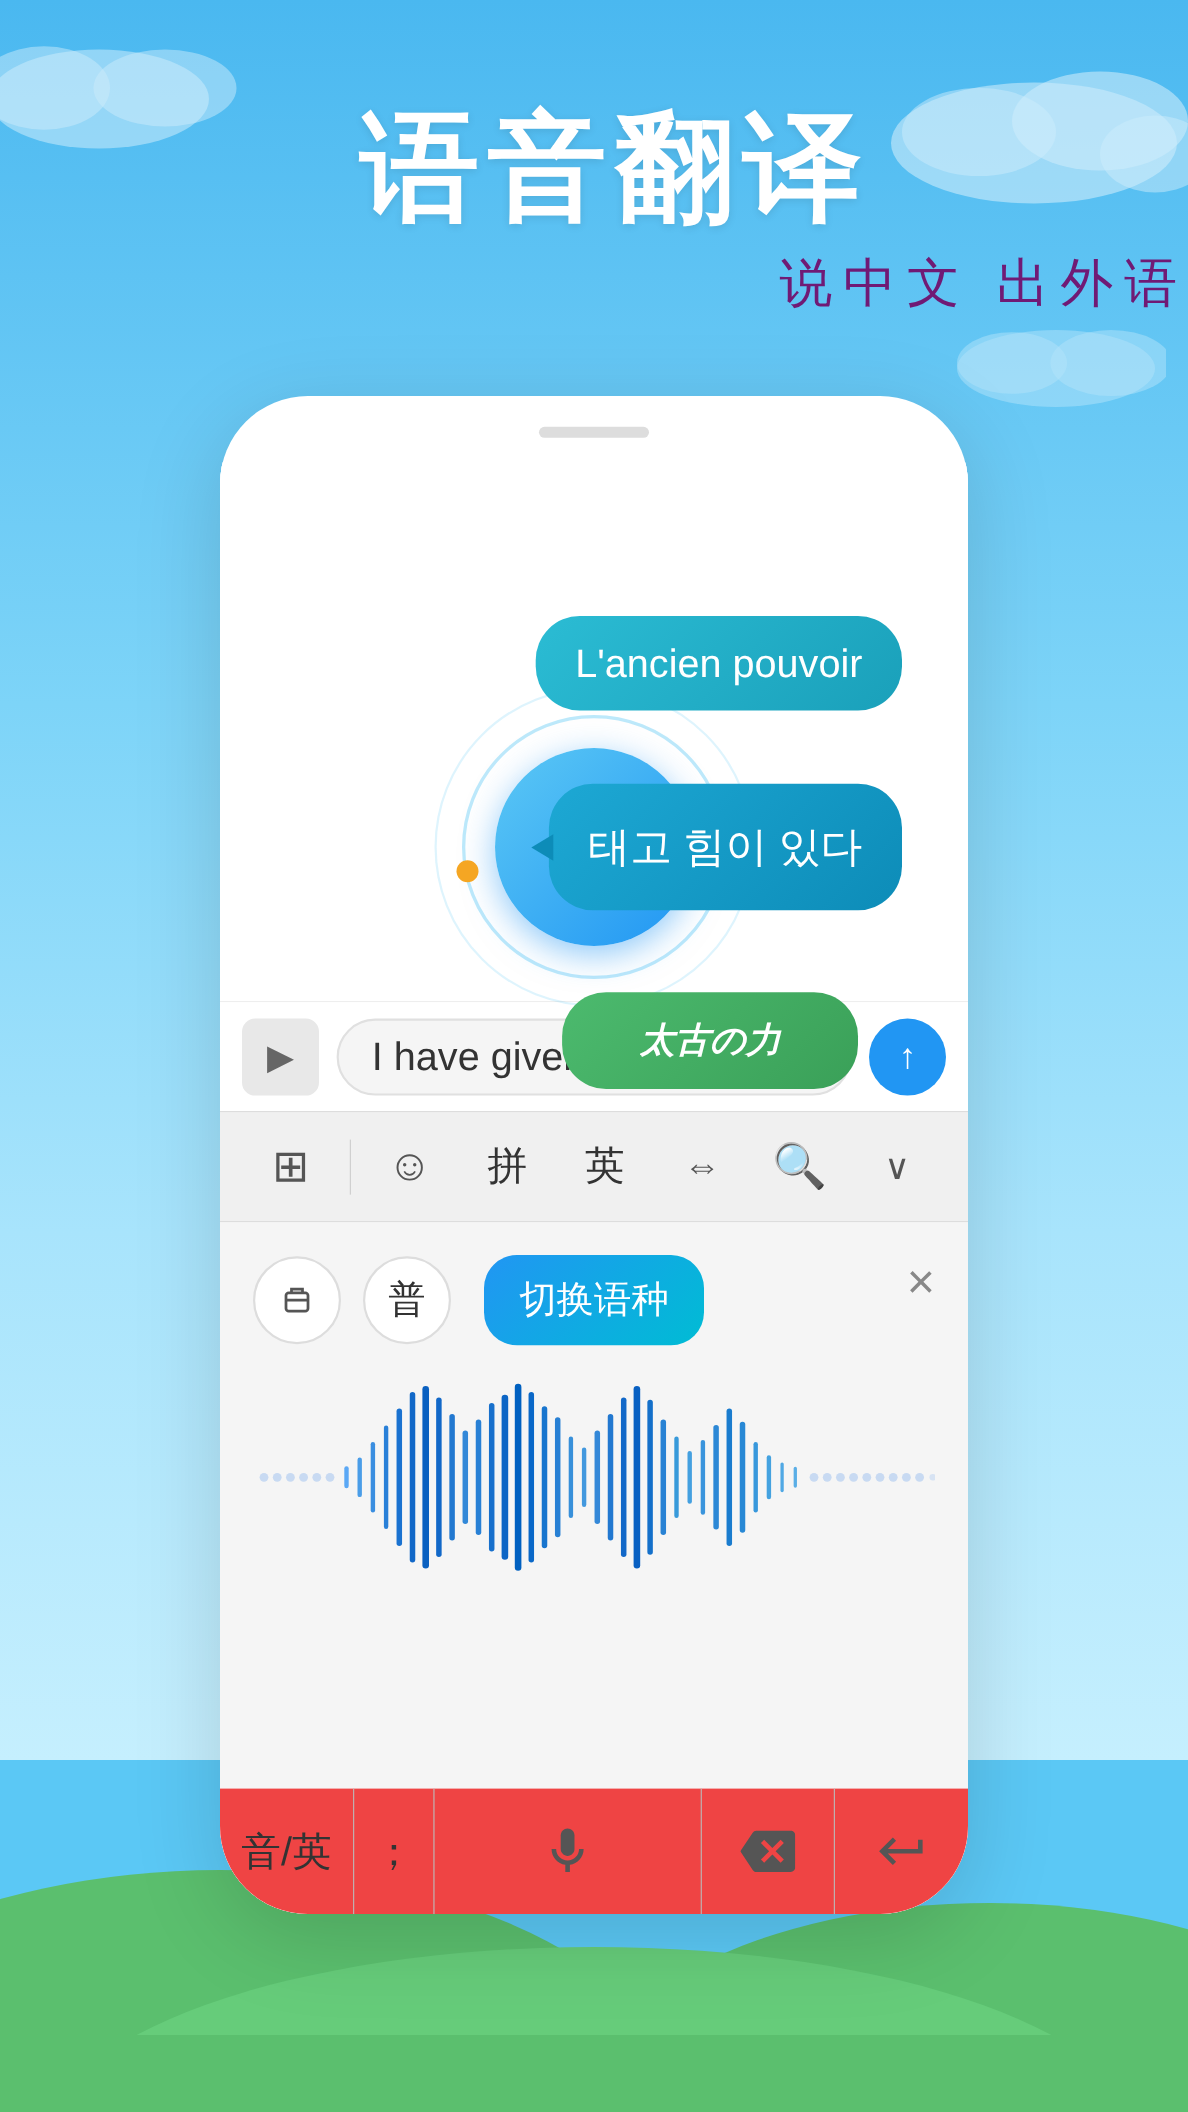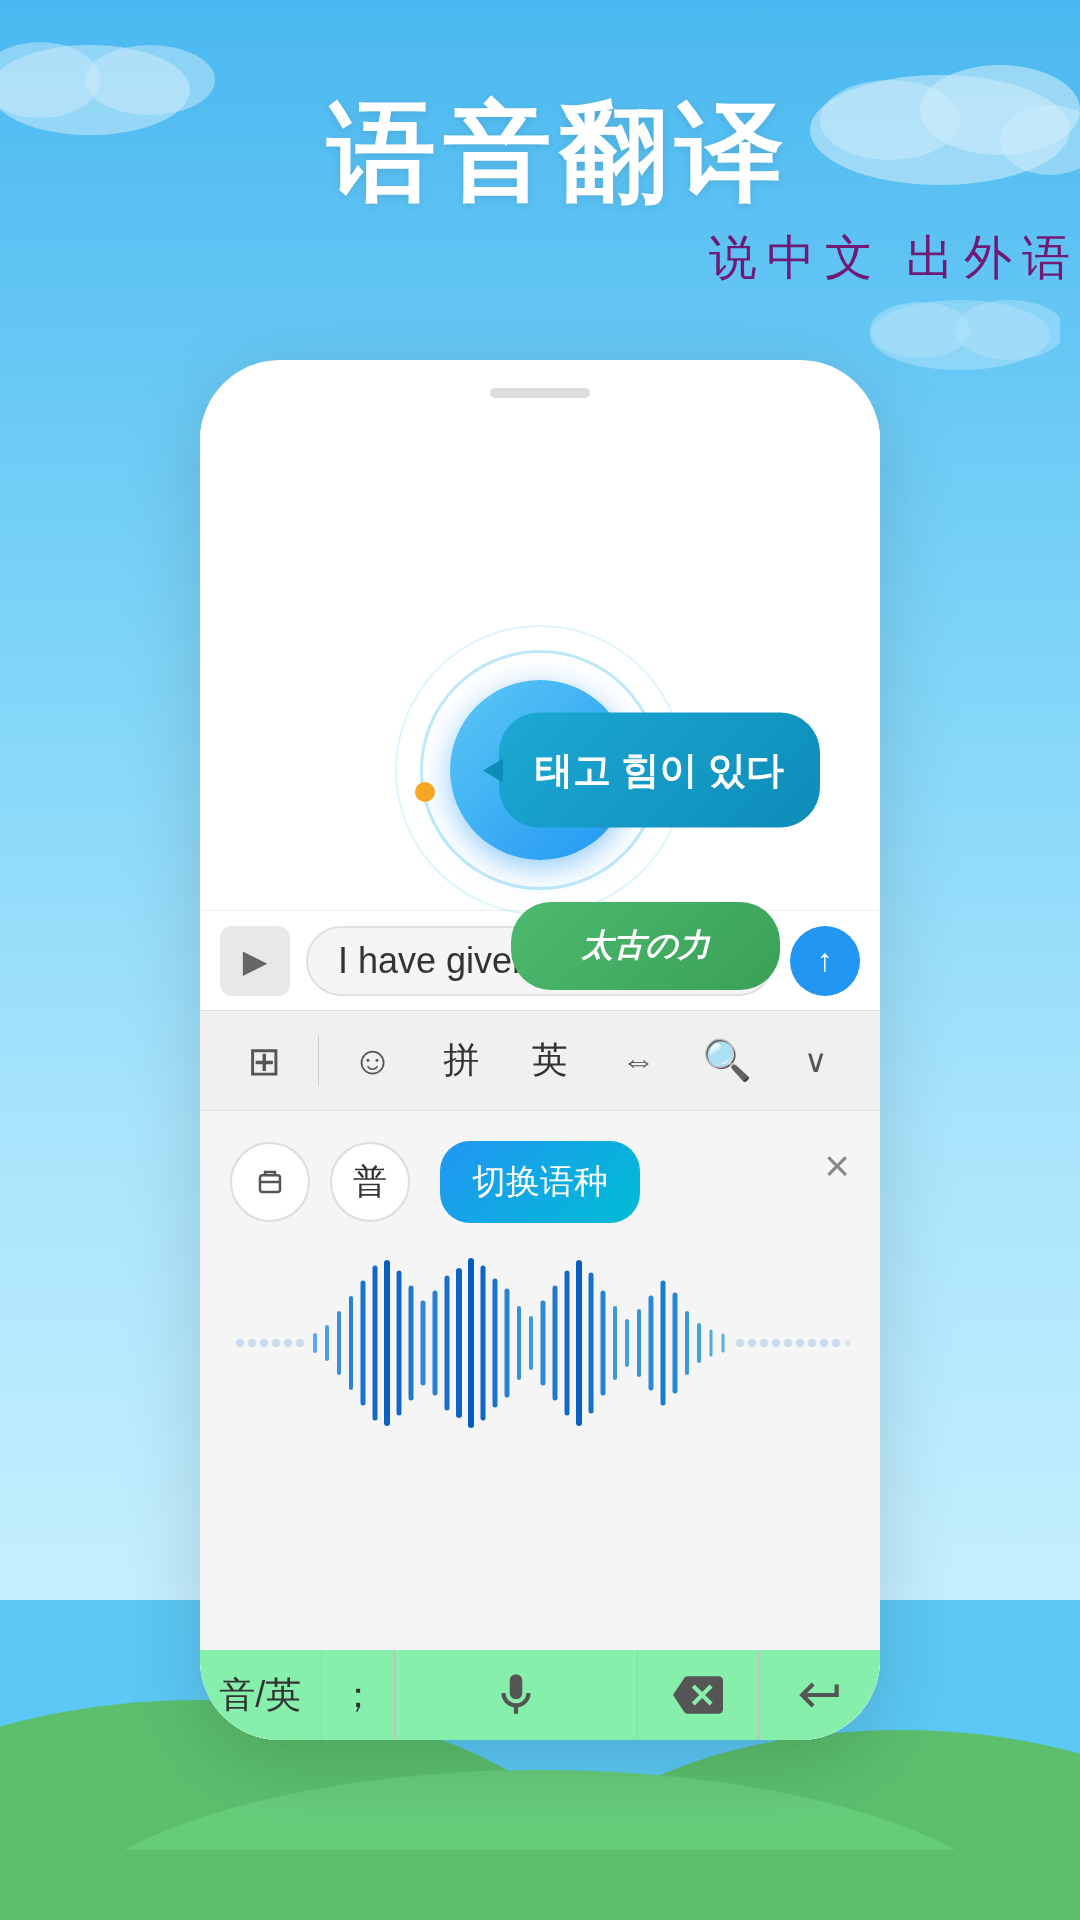--- a/index.html
+++ b/index.html
@@ -191,21 +191,21 @@
     .bubble-korean {
       position: absolute;
       top: 50%;
       right: 20px;
       transform: translateY(-50%);
       background: linear-gradient(135deg, #1da8d4, #0d8cb8);
       color: white;
       padding: 32px 36px;
       border-radius: 40px;
       font-size: 38px;
-      font-weight: 700;
+      font-weight: 400;
       white-space: nowrap;
       z-index: 22;
     }
     .bubble-korean::before {
       content: '';
       position: absolute;
       left: -16px;
       top: 50%;
       transform: translateY(-50%);
       width: 0; height: 0;
@@ -405,22 +405,22 @@
       font-size: 38px;
       color: #555;
       margin-top: 10px;
     }
 
     
     .keyboard-bottom {
       position: absolute;
       bottom: 0;
       left: 0; right: 0;
-      height: 90px;
-      background: #86efac;
+      height: 114px;
+      background: #ef4444;
       display: flex;
       align-items: center;
       justify-content: flex-end;
     }
 
     .kb-bottom-btn {
       flex: 1;
       height: 100%;
       display: flex;
       align-items: center;
@@ -479,20 +479,23 @@
 
   <div class="phone-screen">
 
     <div class="chat-area">
       <div class="bubble-container">
 
         <div class="mic-ring2"></div>
         <div class="mic-ring"></div>
 
 
+        <div class="bubble-french">
+          <span>L'ancien pouvoir</span>
+        </div>
 
         <div class="bubble-korean">
           <span>태고 힘이 있다</span>
         </div>
 
         <div class="bubble-japanese">
           <span>太古の力</span>
         </div>
 
         <div class="mic-center">

